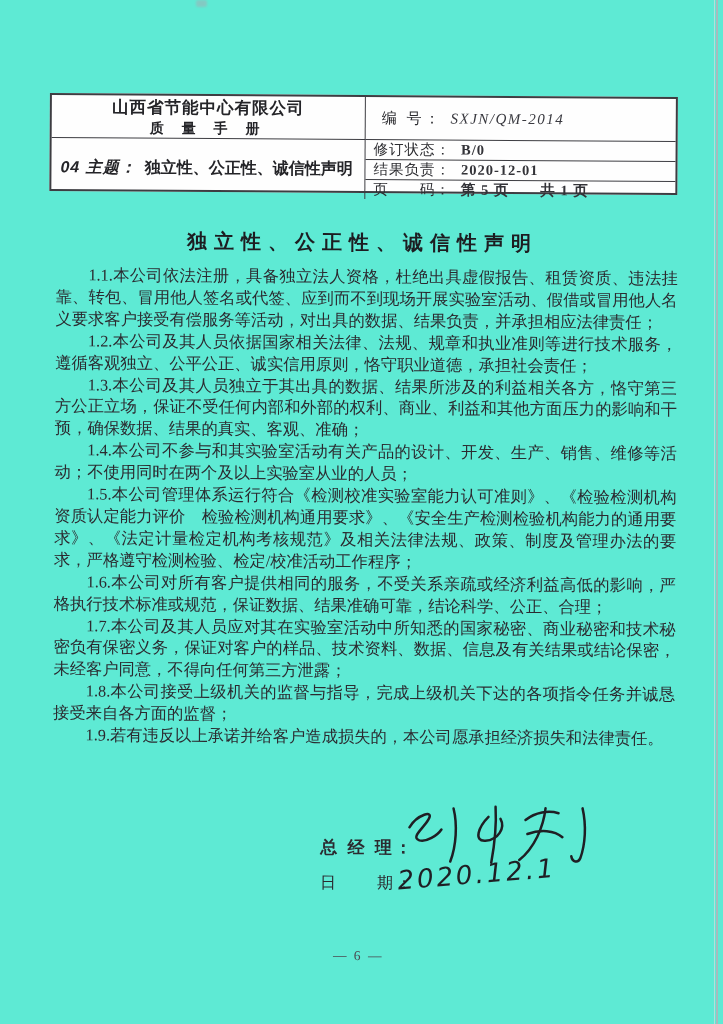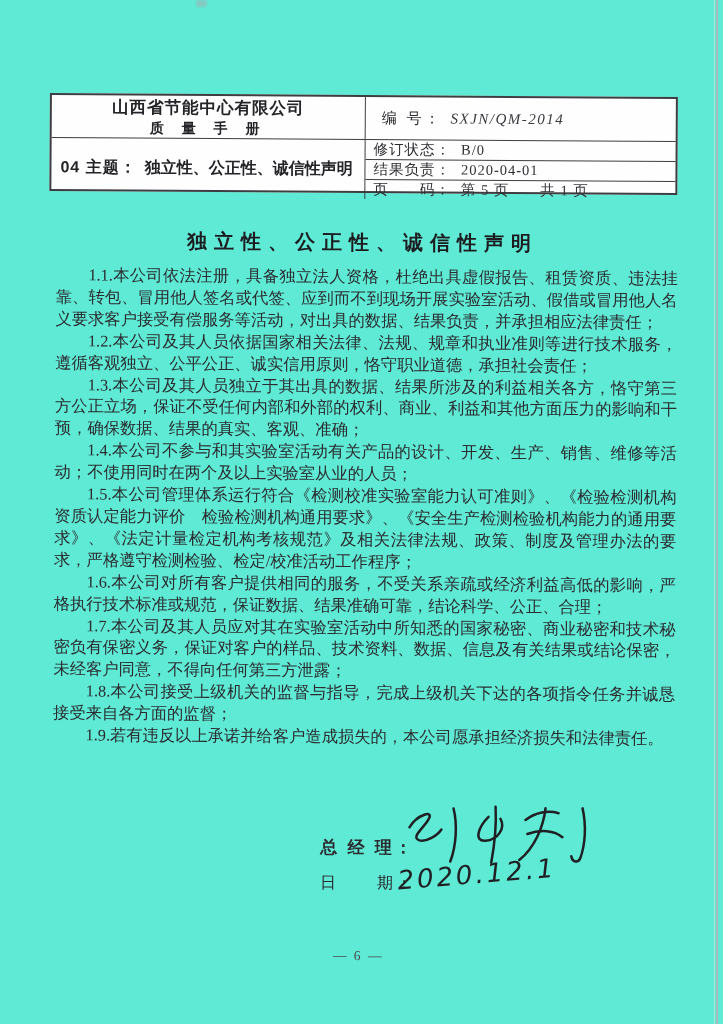--- a/index.html
+++ b/index.html
@@ -27,32 +27,32 @@
     font-family:"Liberation Sans","DejaVu Sans",sans-serif;font-weight:bold;color:#242428;
   }
   .ht-company .line1{font-size:16.5px;letter-spacing:1px;}
   .ht-company .line2{font-size:14px;letter-spacing:7px;margin-top:1px;}
   .ht-topic{
     grid-column:1;grid-row:2;border-right:1px solid #3d3d42;
     display:flex;align-items:center;padding-left:9px;
     font-family:"Liberation Sans","DejaVu Sans",sans-serif;font-weight:bold;
     font-size:16px;color:#242428;
   }
-  .ht-topic .t-label{margin-right:8px;letter-spacing:1px;}
+  .ht-topic .t-label{margin-right:8px;letter-spacing:1px;font-style:italic;}
   .ht-docno{
     grid-column:2;grid-row:1;border-bottom:1px solid #3d3d42;
     display:flex;align-items:center;padding-left:16px;font-size:15px;
   }
   .ht-docno .dn-label{letter-spacing:3px;}
   .ht-docno .dn-value{font-style:italic;letter-spacing:1.5px;margin-left:8px;color:#3a3a40;}
   .ht-sub{grid-column:2;grid-row:2;display:flex;flex-direction:column;}
   .ht-subrow{flex:1;display:flex;align-items:center;padding-left:8px;font-size:14.5px;border-bottom:1px solid #3d3d42;}
   .ht-subrow:last-child{border-bottom:none;}
   .ht-subrow .sr-label{letter-spacing:1px;}
-  .ht-subrow .sr-value{margin-left:10px;letter-spacing:1px;color:#333338;}
+  .ht-subrow .sr-value{margin-left:10px;letter-spacing:1px;color:#333338;font-weight:bold;}
   
   .doc-title{
     position:absolute;top:229px;left:0;width:723px;text-align:center;
     font-family:"Liberation Sans","DejaVu Sans",sans-serif;font-weight:bold;
     font-size:20px;letter-spacing:7px;color:#1d1d21;
   }
   
   .body-text{
     position:absolute;left:55px;top:266px;width:622px;
     font-size:16.3px;line-height:21.9px;text-align:justify;color:#2b2b30;
@@ -95,21 +95,21 @@
         <span class="dn-label">编  号：</span>
         <span class="dn-value">SXJN/QM-2014</span>
       </div>
       <div class="ht-sub">
         <div class="ht-subrow">
           <span class="sr-label">修订状态：</span>
           <span class="sr-value">B/0</span>
         </div>
         <div class="ht-subrow">
           <span class="sr-label">结果负责：</span>
-          <span class="sr-value">2020-04-01</span>
+          <span class="sr-value">2020-12-01</span>
         </div>
         <div class="ht-subrow">
           <span class="sr-label">页　　码：</span>
           <span class="sr-value">第 5 页　　共 1 页</span>
         </div>
       </div>
     </div>
 
     <div class="doc-title">独立性、公正性、诚信性声明</div>
 

